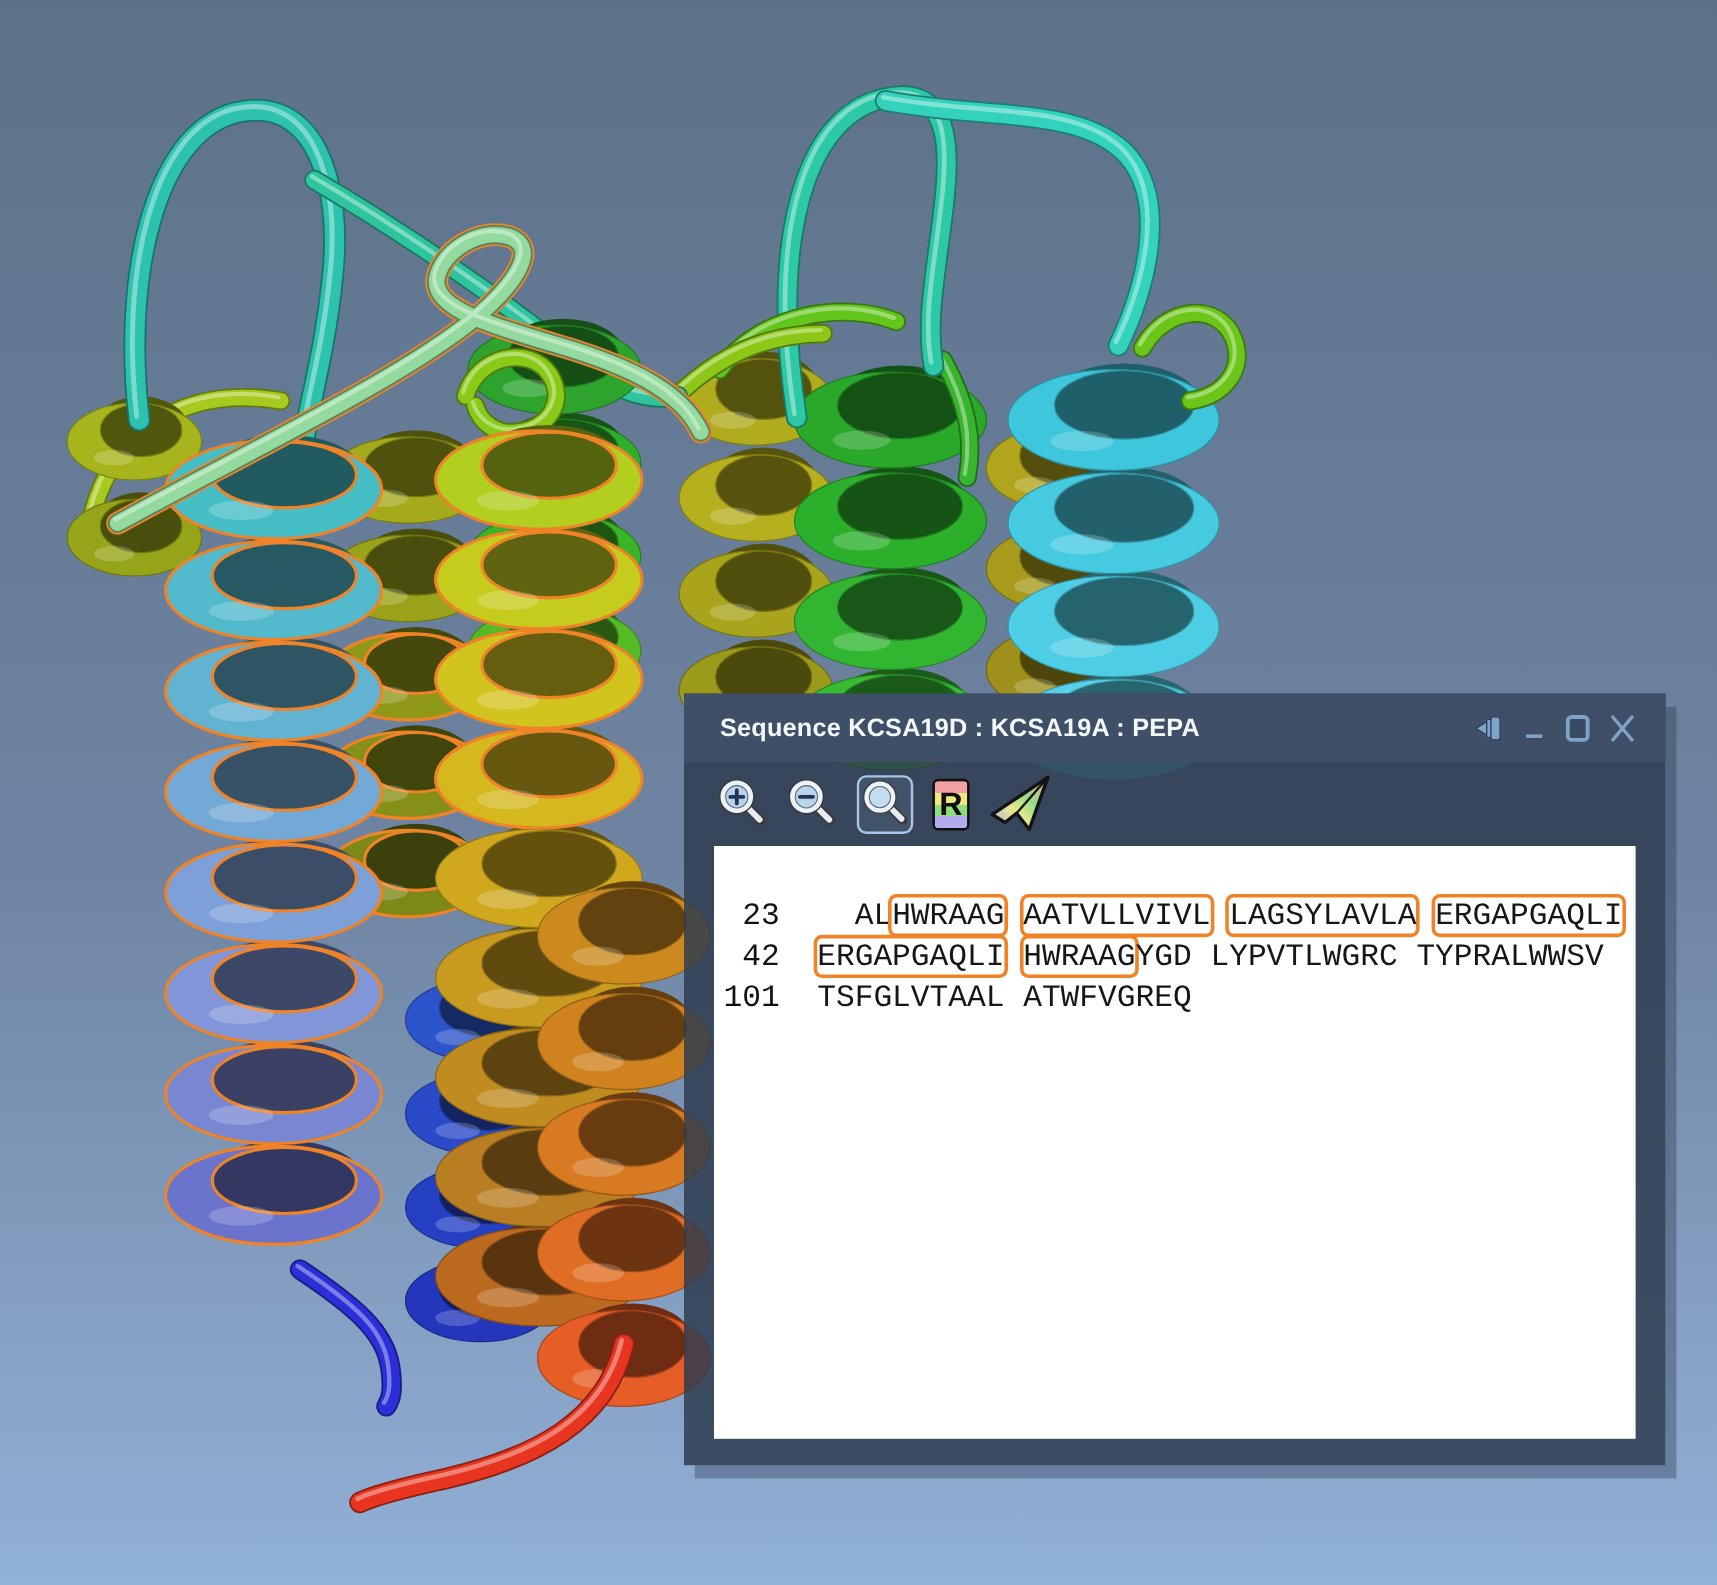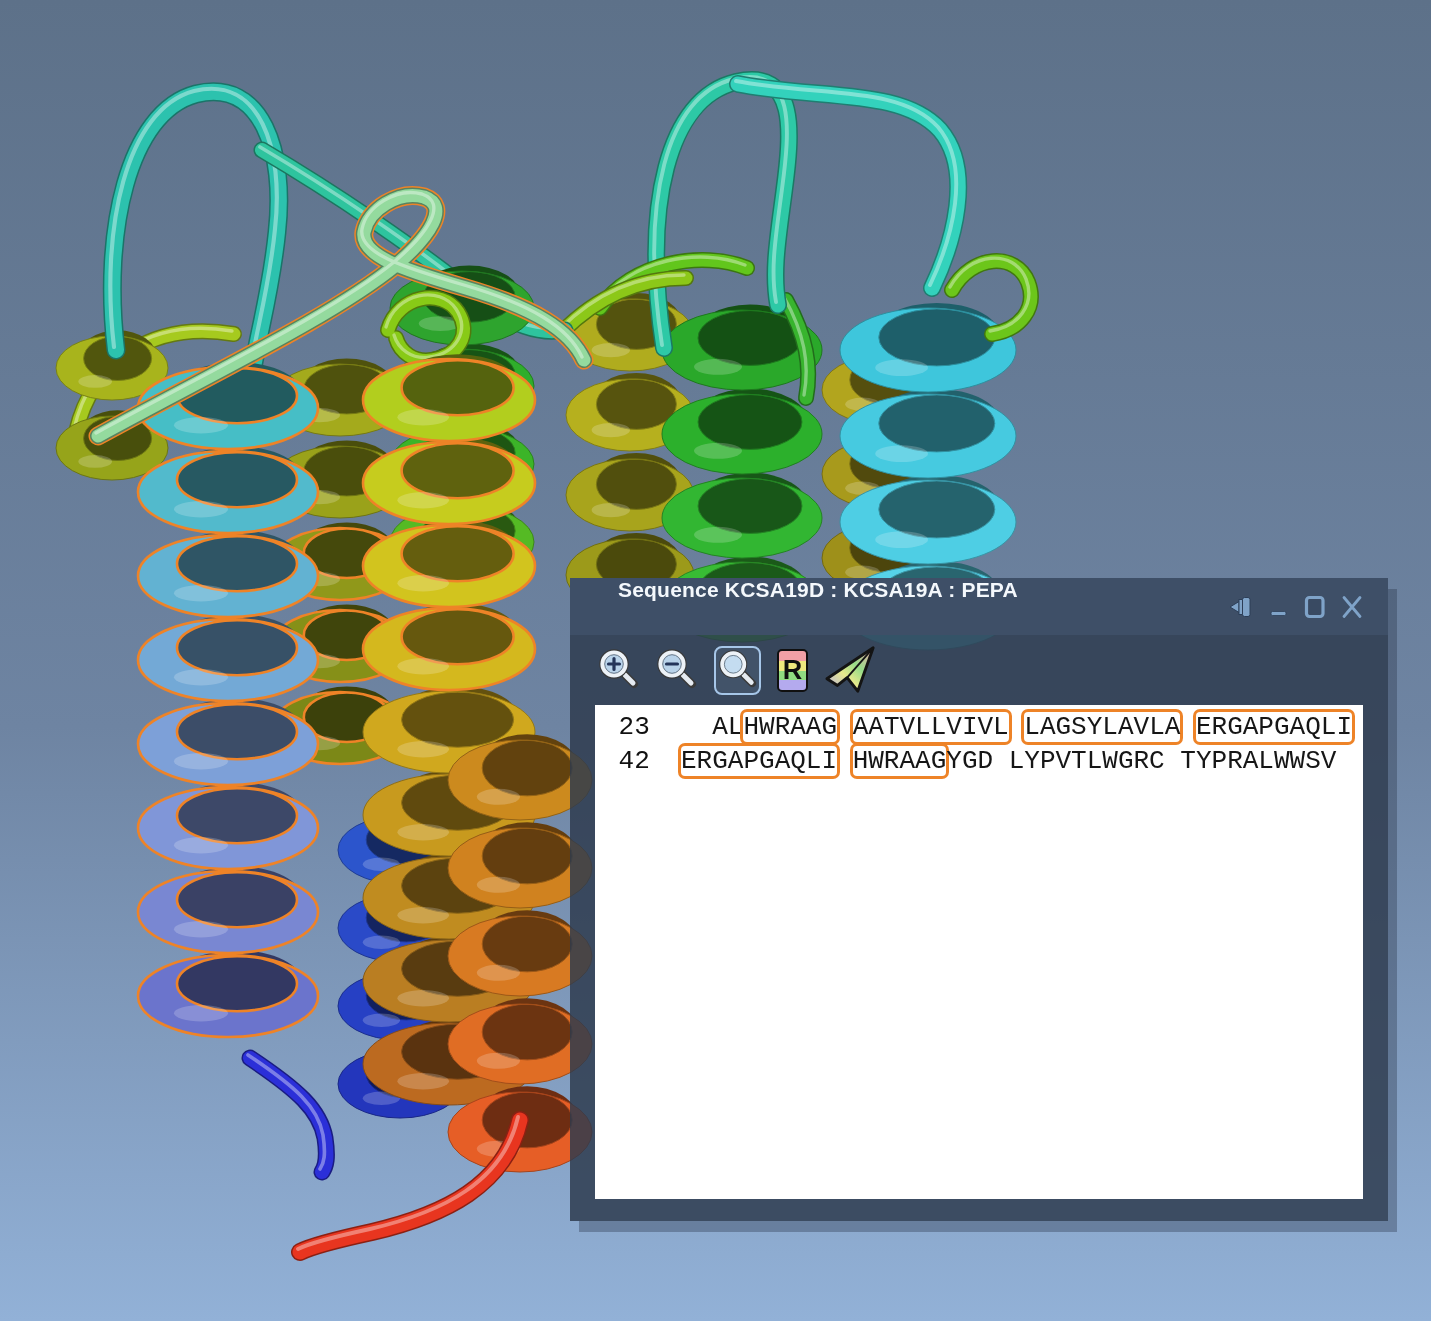--- a/index.html
+++ b/index.html
@@ -11,21 +11,21 @@
   .stage svg.scene{position:absolute;left:0;top:0;}
 
   
   .seq-window{
     position:absolute;left:570px;top:578px;width:818px;height:643px;
     background:rgba(45,58,77,0.84);
     box-shadow:9px 11px 0 rgba(38,50,68,0.35);
   }
   .titlebar{
     position:absolute;left:0;top:0;right:0;height:57px;background:#3e4f67;
-    display:flex;padding:0 24px 0 48px;box-sizing:border-box;
+    display:flex;align-items:center;padding:0 24px 0 30px;box-sizing:border-box;
   }
   .titlebar .wtitle{
     flex:1;color:#f4f8fc;font-size:21px;font-weight:700;letter-spacing:.2px;
     white-space:nowrap;overflow:hidden;
   }
   .wctrls{display:flex;align-items:center;gap:13px;}
   .wbtn{background:none;border:none;padding:0;margin:0;cursor:pointer;display:flex;align-items:center;}
 
   .toolbar{
     position:absolute;left:28px;top:66px;display:flex;align-items:center;gap:16px;height:52px;
@@ -39,21 +39,21 @@
     width:31px;height:43px;border:2.5px solid #101010;border-radius:5px;box-sizing:border-box;
     background:linear-gradient(180deg,#f2a0a6 0%,#f2a0a6 26%,#eee87e 26%,#eee87e 50%,#90dc80 50%,#90dc80 75%,#b4aaee 75%,#b4aaee 100%);
     font-family:"Liberation Sans",sans-serif;font-weight:700;font-size:27px;color:#101010;
     display:flex;align-items:center;justify-content:center;line-height:1;
   }
 
   .seq-white{
     position:absolute;left:25px;top:127px;width:768px;height:494px;background:#ffffff;
     overflow:hidden;
   }
-  .seq-lines{padding:5px 0 0 8px;}
+  .seq-lines{padding:5px 0 0 8px;margin-top:36px;}
   .seq-line{
     white-space:pre;font-family:"Liberation Mono","DejaVu Sans Mono",monospace;
     font-size:26px;line-height:34px;color:#161616;
   }
   .seq-num{color:#111;}
   .hl{
     box-shadow:0 0 0 3px var(--sel,#ee8327);
     border-radius:4px;
   }
 </style>
@@ -367,17 +367,18 @@
           <path d="M3,35 L51,3 L35,48 L24,34 L14,42 Z" fill="url(#pg)" stroke="#141414" stroke-width="3" stroke-linejoin="round"></path>
           <path d="M51,3 L24,34" fill="none" stroke="#141414" stroke-width="2"></path>
         </svg>
       </button>
     </div>
 
     <div class="seq-white">
       <div class="seq-lines" id="seq-lines">
           <div class="seq-line"><span class="seq-num"> 23  </span><span class="seg">  AL</span><span class="seg hl">HWRAAG</span><span class="seg"> </span><span class="seg hl">AATVLLVIVL</span><span class="seg"> </span><span class="seg hl">LAGSYLAVLA</span><span class="seg"> </span><span class="seg hl">ERGAPGAQLI</span></div>
           <div class="seq-line"><span class="seq-num"> 42  </span><span class="seg hl">ERGAPGAQLI</span><span class="seg"> </span><span class="seg hl">HWRAAG</span><span class="seg">YGD LYPVTLWGRC TYPRALWWSV</span></div>
+          <div class="seq-line"><span class="seq-num">101  </span><span class="seg">TSFGLVTAAL ATWFVGREQ</span></div>
         </div>
     </div>
 
   </div>
 </div>
 
 </body></html>

